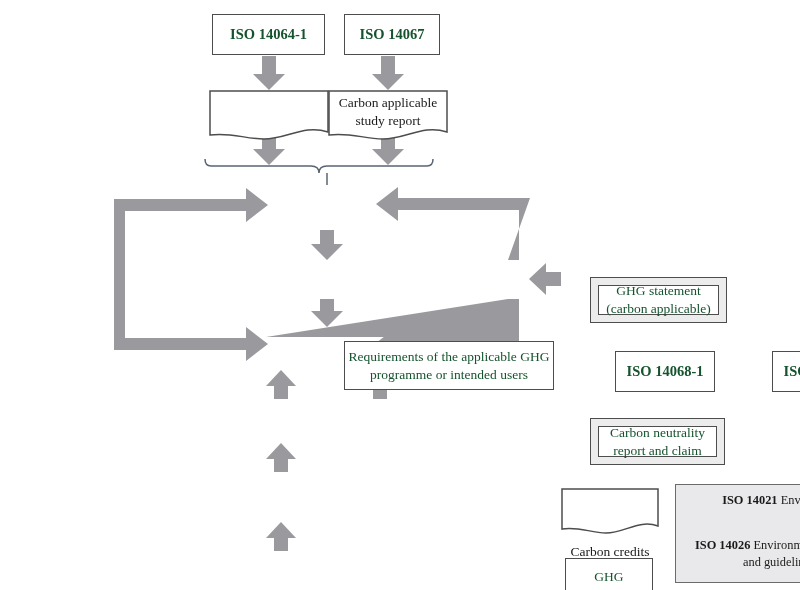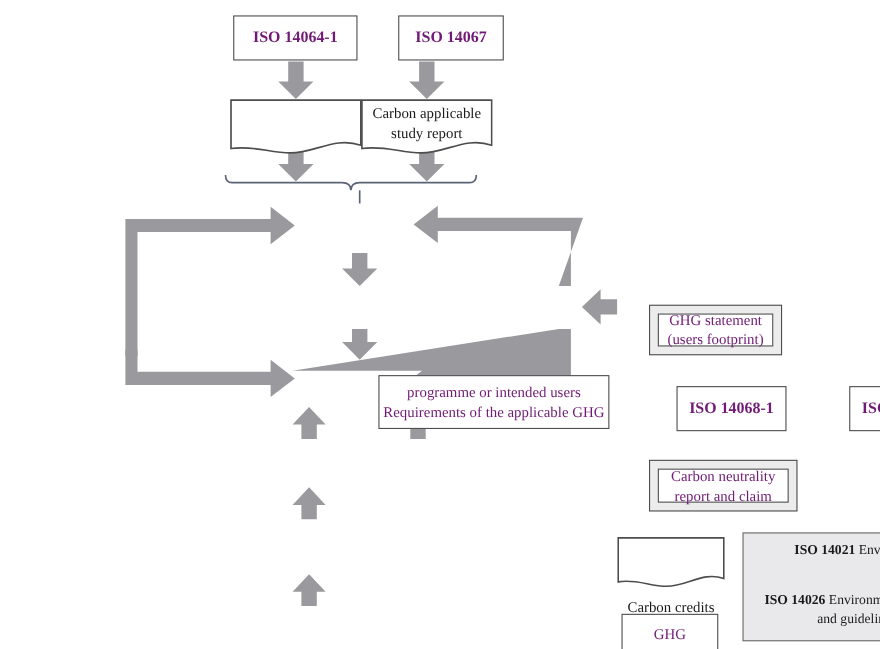--- a/index.html
+++ b/index.html
@@ -17,21 +17,21 @@
     overflow: hidden;
   }
   .node {
     position: absolute;
     box-sizing: border-box;
     display: flex;
     align-items: center;
     justify-content: center;
     text-align: center;
     line-height: 1.28;
-    color: #701a75;
+    color: #14532d;
     z-index: 3;
   }
   
   .box {
     background: #ffffff;
     border: 1.6px solid #4d4d4d;
   }
   .box.bold {
     font-weight: bold;
   }
@@ -167,58 +167,58 @@
 
     <g>
       <path class="ar" d="M266,538 l15,-16 l15,16 h-8 v13 h-14 v-13 z"></path>
     </g>
   </svg>
 
   <div class="node box bold" style="left:212px; top:14px; width:113px; height:41px; font-size:14.5px;">
     <span>ISO 14064-1</span>
   </div>
 
-  <div class="node box bold" style="left:362px; top:14px; width:96px; height:41px; font-size:14.5px;align-items:center;">
+  <div class="node box bold" style="left:344px; top:14px; width:96px; height:41px; font-size:14.5px;align-items:center;">
     <span>ISO 14067</span>
   </div>
 
   <svg class="docshape" style="left:209px; top:90px;" width="120" height="52" viewBox="0 0 120 52" xmlns="http://www.w3.org/2000/svg">
     <path d="M1,1 H119 V42 C95,34 78,49 55,49 C36,49 22,42 1,45 Z" fill="#ffffff" stroke="#4d4d4d" stroke-width="1.5"></path>
   </svg>
 
   <svg class="docshape" style="left:328px; top:90px;" width="120" height="52" viewBox="0 0 120 52" xmlns="http://www.w3.org/2000/svg">
     <path d="M1,1 H119 V42 C95,34 78,49 55,49 C36,49 22,42 1,45 Z" fill="#ffffff" stroke="#4d4d4d" stroke-width="1.5"></path>
   </svg>
   <div class="doclabel" style="left:328px; top:92px; width:120px; height:40px; font-size:13.5px;">
     <div>
       <div>Carbon applicable</div>
       <div>study report</div>
     </div>
 
-  <div class="node double" style="left:262px; top:185px; width:121px; height:46px; font-size:13.5px;">
+  <div class="node double" style="left:262px; top:185px; width:137px; height:46px; font-size:13.5px;">
     <div class="inner">
       <div>
         <div>GHG statement</div>
-        <div>(users footprint)</div>
+        <div>(carbon applicable)</div>
       </div>
     </div>
   </div>
 
   <div class="node box bold" style="left:287px; top:259px; width:100px; height:41px; font-size:14.5px;">
     <span>ISO 14068-1</span>
   </div>
 
   <div class="node box bold" style="left:444px; top:259px; width:100px; height:41px; font-size:14.5px;">
     <span>ISO 14064-3</span>
   </div>
 
   <div class="node box" style="left:16px; top:249px; width:210px; height:49px; font-size:13.5px;">
     <div>
+      <div>Requirements of the applicable GHG</div>
       <div>programme or intended users</div>
-      <div>Requirements of the applicable GHG</div>
     </div>
   </div>
 
   <div class="node double" style="left:262px; top:326px; width:135px; height:47px; font-size:13.5px;">
     <div class="inner">
       <div>
         <div>Carbon neutrality</div>
         <div>report and claim</div>
       </div>
     </div>

